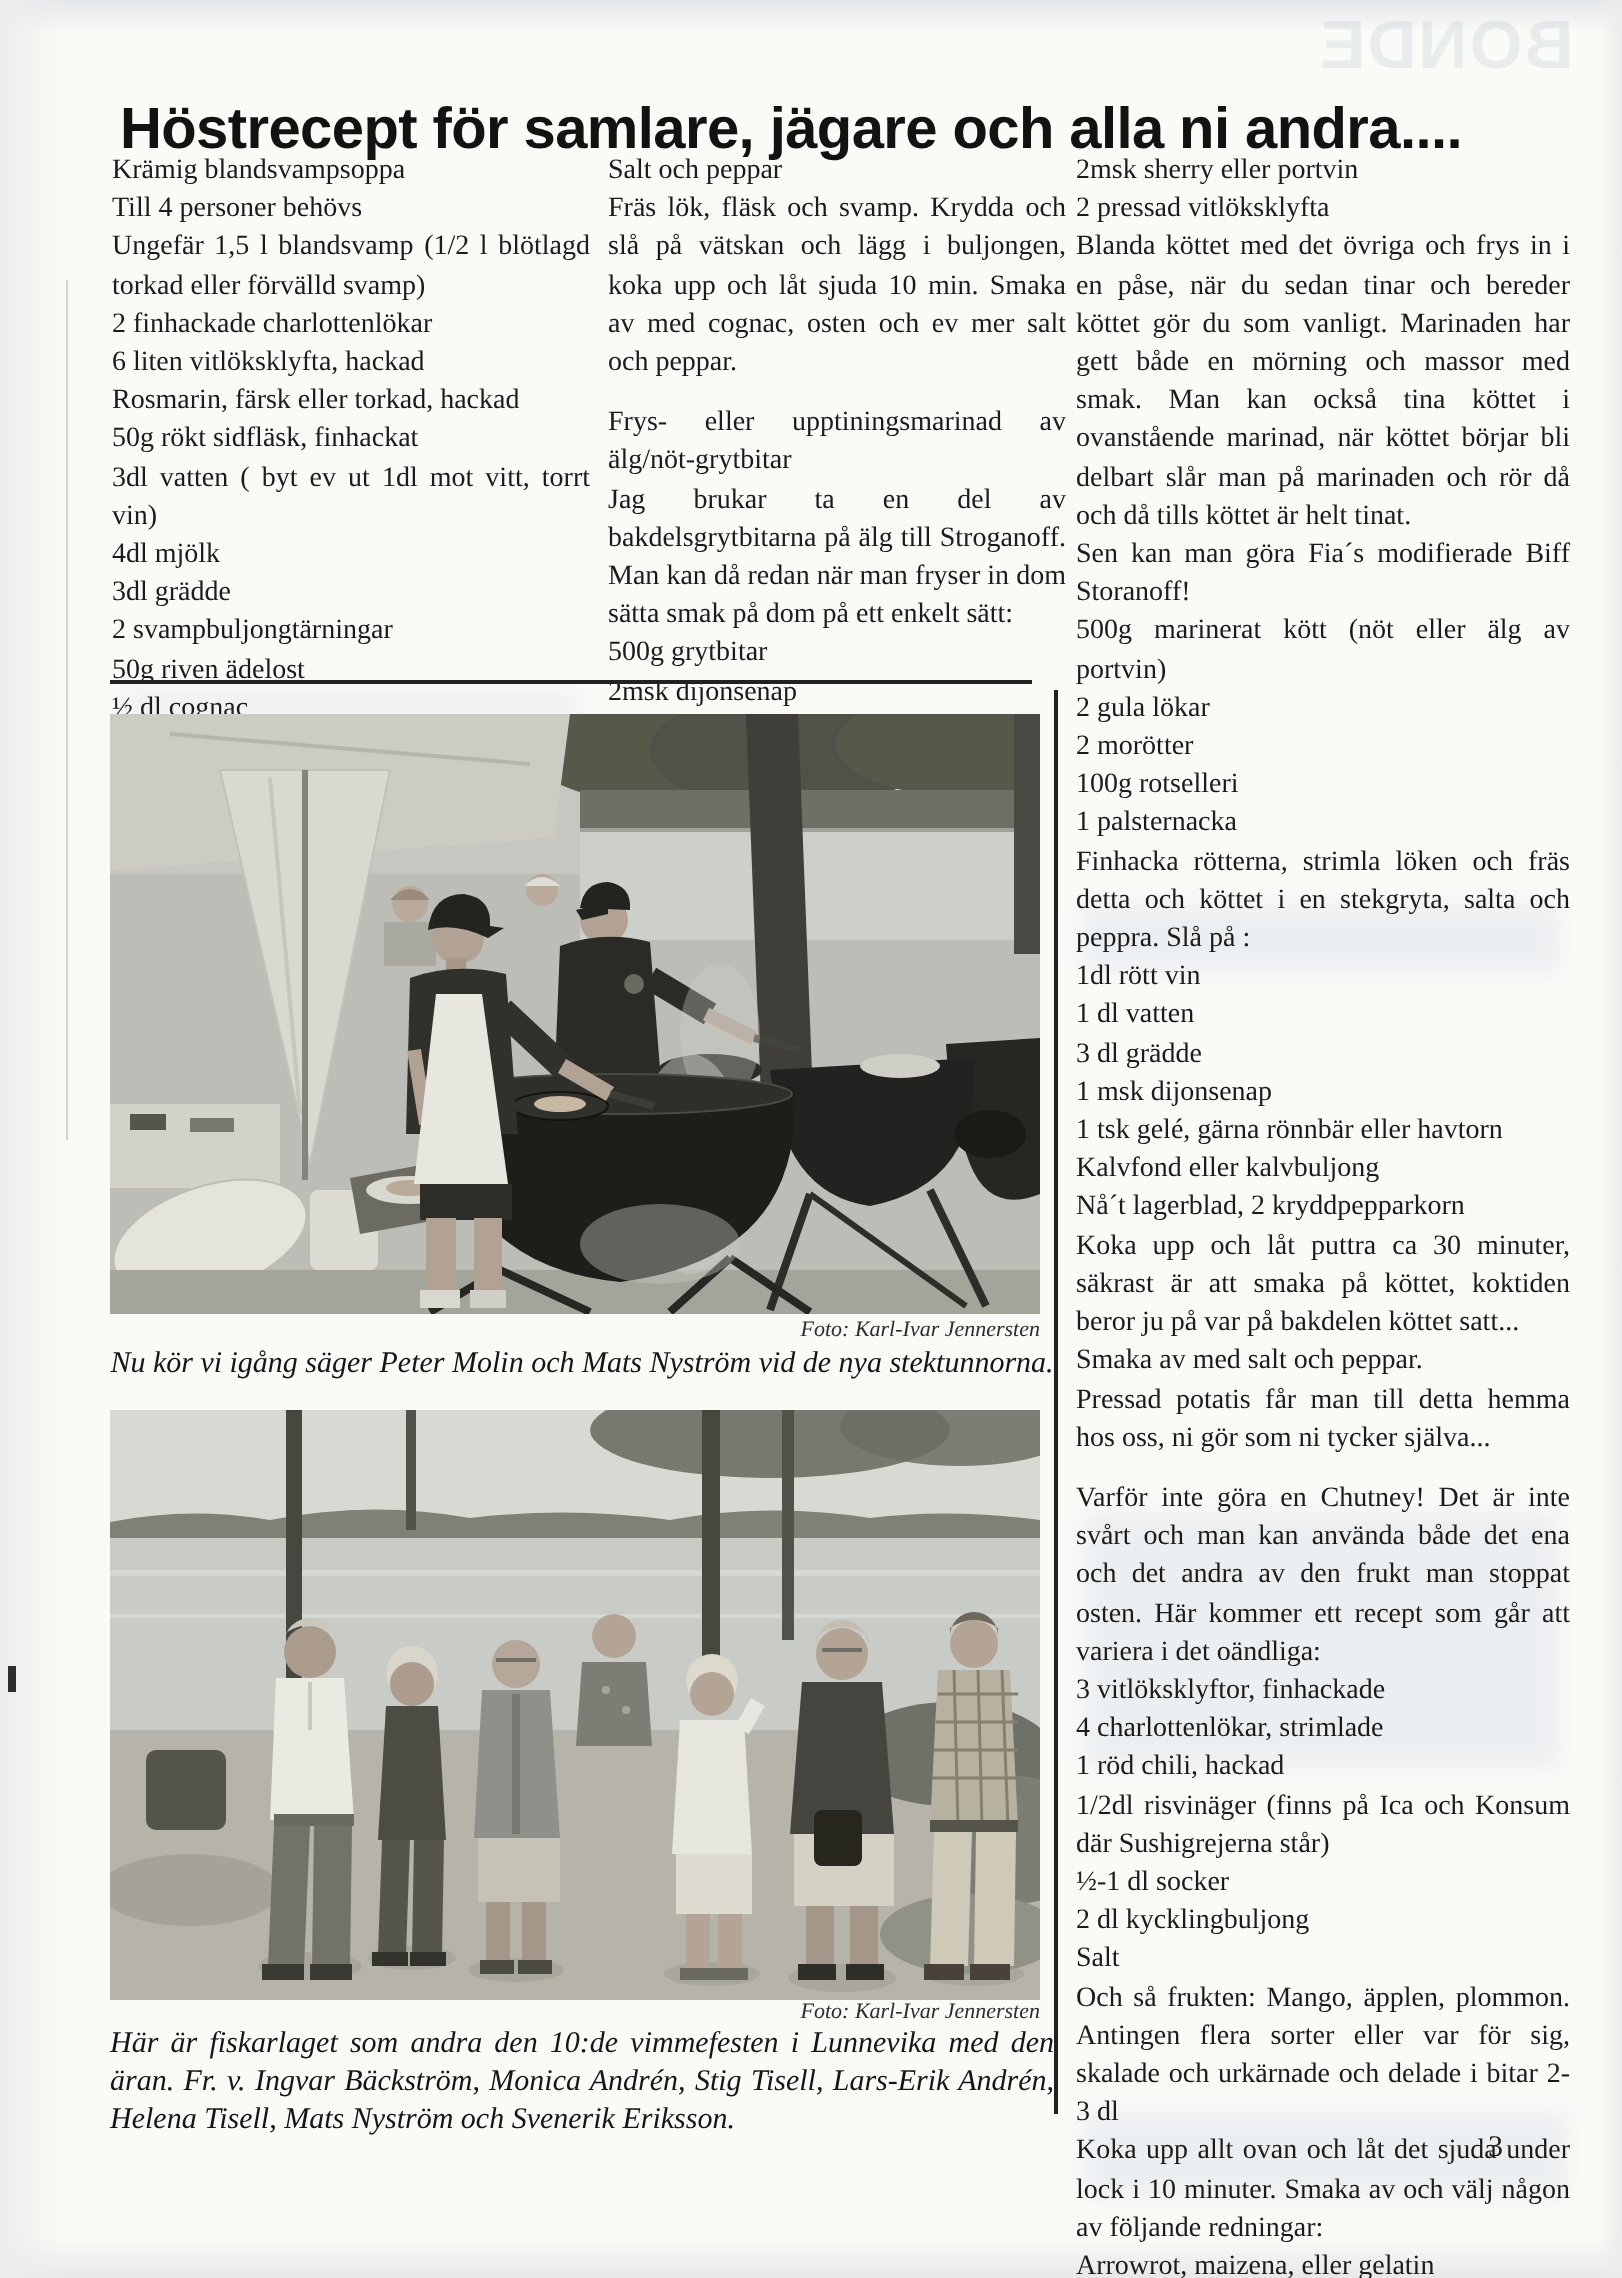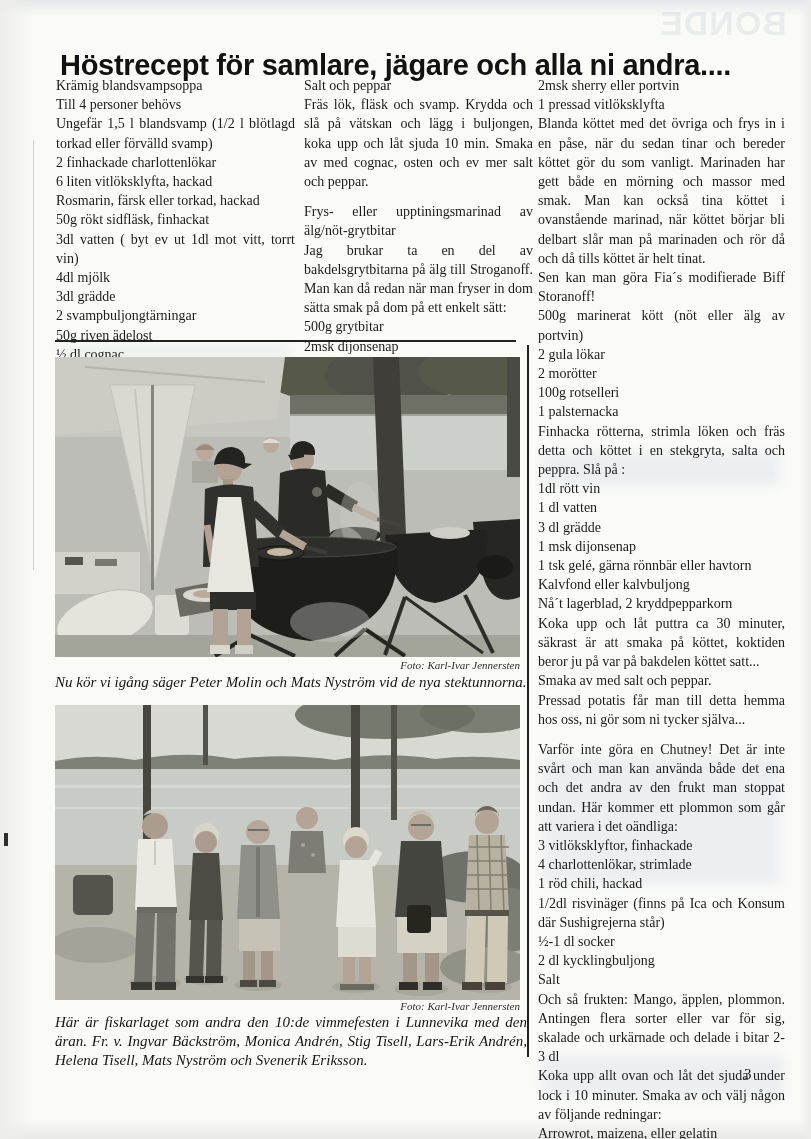--- a/index.html
+++ b/index.html
@@ -37,21 +37,21 @@
   .photo{position:absolute;left:55px;background:#b9bab4;}
   #photo1{top:357px;width:465px;height:300px;}
   #photo2{top:705px;width:465px;height:295px;}
   .photo svg{display:block;width:100%;height:100%;}
 
   .credit{position:absolute;left:55px;width:465px;text-align:right;font-style:italic;font-size:11px;color:#2c2c2c;}
   #credit1{top:659px;}
   #credit2{top:1000px;}
 
   .caption{position:absolute;left:55px;width:472px;font-style:italic;font-size:15px;line-height:18.8px;color:#151515;}
-  #caption1{top:673px;}
+  #caption1{top:673px;text-align:center;}
   #caption2{top:1013px;text-align:justify;}
 
   .pageno{position:absolute;left:744px;top:1066px;font-size:15px;color:#1b1b1b;}
 </style>
 </head>
 <body>
 
 <div class="page">
 
   <div class="edge-top"></div>
@@ -88,41 +88,41 @@
       <p class="">Salt och peppar</p>
       <p class="">Fräs lök, fläsk och svamp. Krydda och slå på vätskan och lägg i buljongen, koka upp och låt sjuda 10 min. Smaka av med cognac, osten och ev mer salt och peppar.</p>
       <p class="gap"></p>
       <p class="">Frys- eller upptiningsmarinad av älg/nöt-grytbitar</p>
       <p class="">Jag brukar ta en del av bakdelsgrytbitarna på älg till Stroganoff. Man kan då redan när man fryser in dom sätta smak på dom på ett enkelt sätt:</p>
       <p class="">500g grytbitar</p>
       <p class="">2msk dijonsenap</p>
     </div>
   <div class="col" id="col3">
       <p class="">2msk sherry eller portvin</p>
-      <p class="">1 pressad vitlöksklyfta</p>
+      <p class="">2 pressad vitlöksklyfta</p>
       <p class="">Blanda köttet med det övriga och frys in i en påse, när du sedan tinar och bereder köttet gör du som vanligt. Marinaden har gett både en mörning och massor med smak. Man kan också tina köttet i ovanstående marinad, när köttet börjar bli delbart slår man på marinaden och rör då och då tills köttet är helt tinat.</p>
       <p class="">Sen kan man göra Fia´s modifierade Biff Storanoff!</p>
       <p class="">500g marinerat kött (nöt eller älg av portvin)</p>
       <p class="">2 gula lökar</p>
       <p class="">2 morötter</p>
       <p class="">100g rotselleri</p>
       <p class="">1 palsternacka</p>
       <p class="">Finhacka rötterna, strimla löken och fräs detta och köttet i en stekgryta, salta och peppra. Slå på :</p>
       <p class="">1dl rött vin</p>
       <p class="">1 dl vatten</p>
       <p class="">3 dl grädde</p>
       <p class="">1 msk dijonsenap</p>
       <p class="">1 tsk gelé, gärna rönnbär eller havtorn</p>
       <p class="">Kalvfond eller kalvbuljong</p>
       <p class="">Nå´t lagerblad, 2 kryddpepparkorn</p>
       <p class="">Koka upp och låt puttra ca 30 minuter, säkrast är att smaka på köttet, koktiden beror ju på var på bakdelen köttet satt...</p>
       <p class="">Smaka av med salt och peppar.</p>
       <p class="">Pressad potatis får man till detta hemma hos oss, ni gör som ni tycker själva...</p>
       <p class="gap"></p>
-      <p class="">Varför inte göra en Chutney! Det är inte svårt och man kan använda både det ena och det andra av den frukt man stoppat undan. Här kommer ett plommon som går att variera i det oändliga:</p>
+      <p class="">Varför inte göra en Chutney! Det är inte svårt och man kan använda både det ena och det andra av den frukt man stoppat osten. Här kommer ett recept som går att variera i det oändliga:</p>
       <p class="">3 vitlöksklyftor, finhackade</p>
       <p class="">4 charlottenlökar, strimlade</p>
       <p class="">1 röd chili, hackad</p>
       <p class="">1/2dl risvinäger (finns på Ica och Konsum där Sushigrejerna står)</p>
       <p class="">½-1 dl socker</p>
       <p class="">2 dl kycklingbuljong</p>
       <p class="">Salt</p>
       <p class="">Och så frukten: Mango, äpplen, plommon. Antingen flera sorter eller var för sig, skalade och urkärnade och delade i bitar 2-3 dl</p>
       <p class="">Koka upp allt ovan och låt det sjuda under lock i 10 minuter. Smaka av och välj någon av följande redningar:</p>
       <p class="">Arrowrot, maizena, eller gelatin</p>

